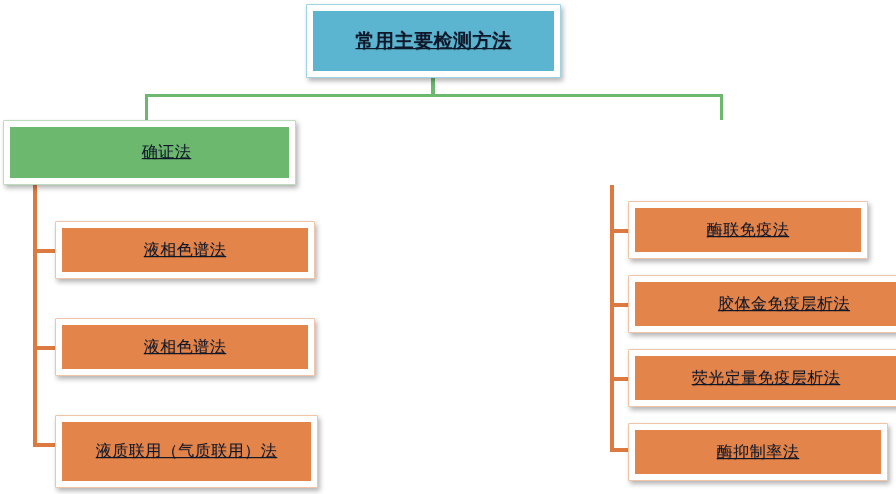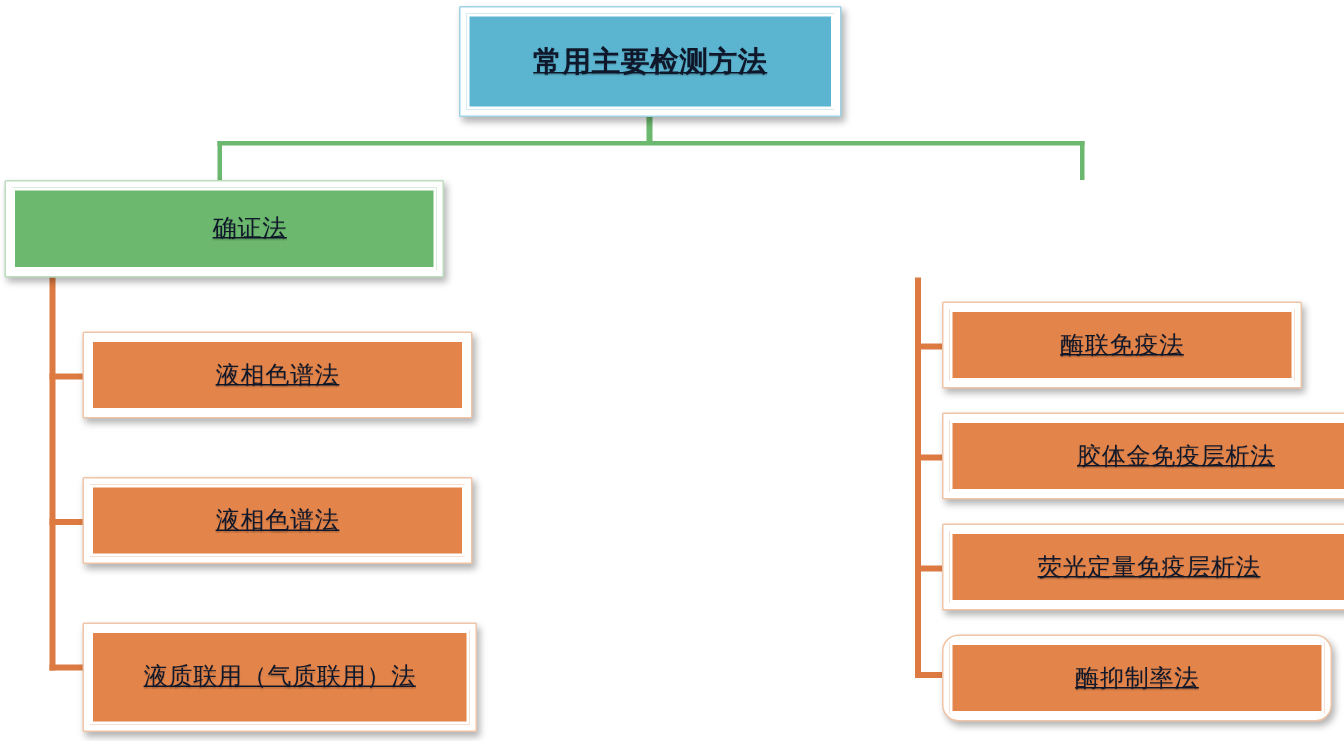--- a/index.html
+++ b/index.html
@@ -135,19 +135,19 @@
       <span class="label">胶体金免疫层析法</span>
     </div>
   </div>
 
   <div class="node leaf" style="left:628px; top:349px; width:276px; height:58px;">
     <div class="fill">
       <span class="label">荧光定量免疫层析法</span>
     </div>
   </div>
 
-  <div class="node leaf" style="left:628px; top:423px; width:260px; height:58px;border-radius:11px;">
+  <div class="node leaf" style="left:628px; top:423px; width:260px; height:58px;">
     <div class="fill">
       <span class="label">酶抑制率法</span>
     </div>
   </div>
 
 </div>
 
 </body></html>

